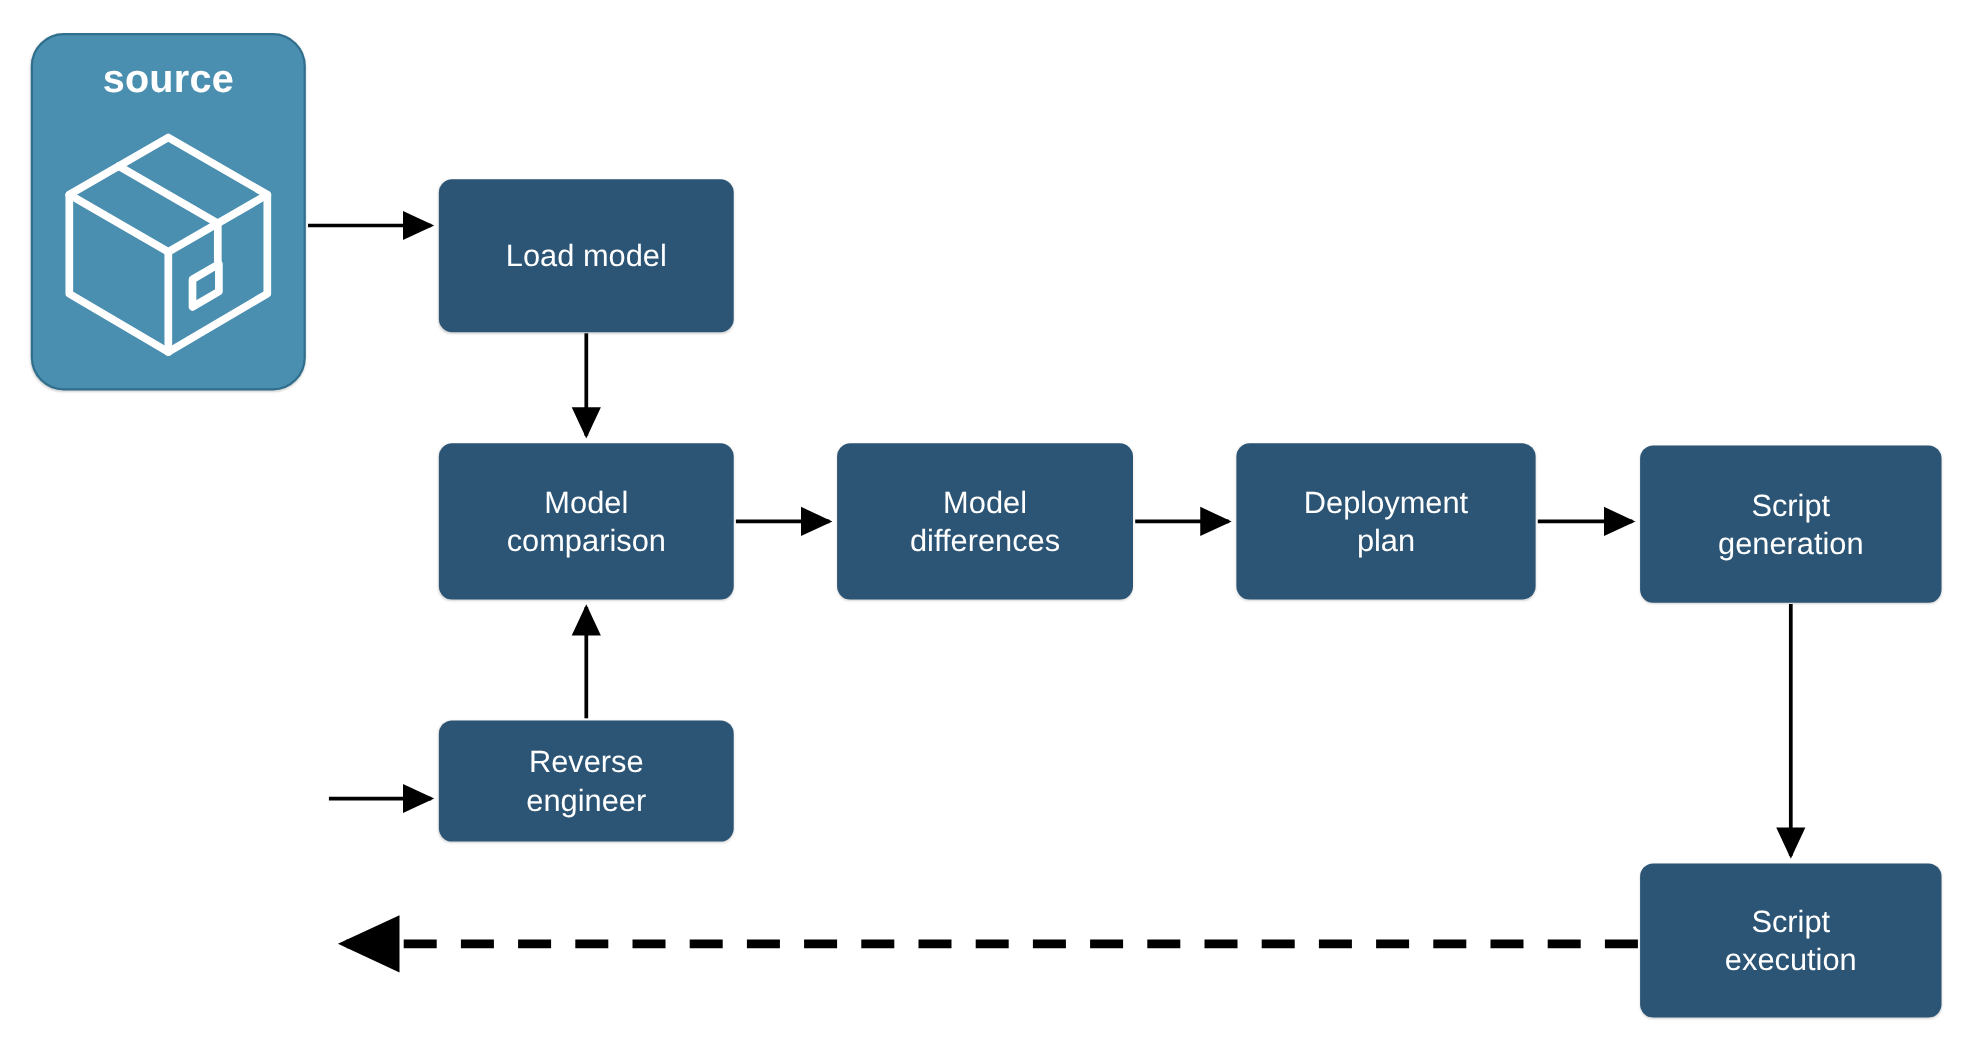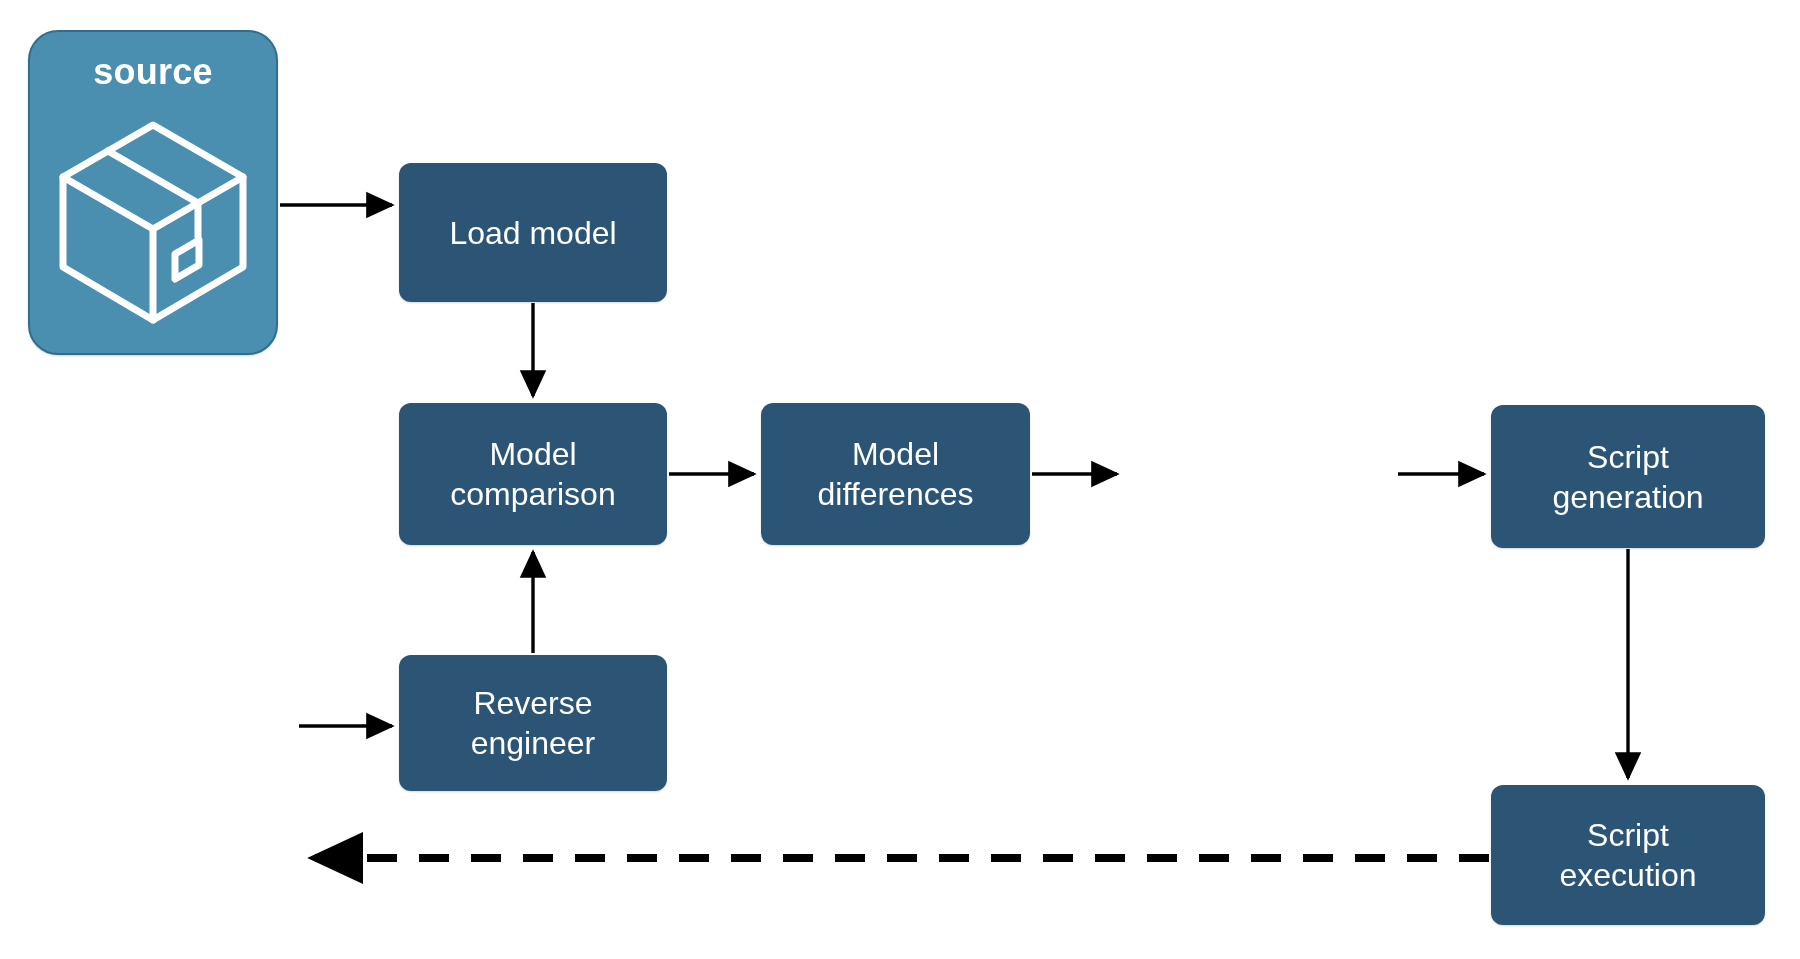--- a/index.html
+++ b/index.html
@@ -58,21 +58,21 @@
     flex: 1 1 auto;
     display: flex;
     align-items: center;
     justify-content: center;
     width: 100%;
   }
   
   .step {
     background: #2c5575;
     border-radius: 12px;
-    font-size: 32px;
+    font-size: 28px;
     line-height: 1.25;
     padding: 6px 10px;
     box-shadow: 0 1px 2px rgba(0,0,0,0.16);
   }
   .step .step-label {
     display: block;
     white-space: pre-line;
   }
 </style>
 </head>
@@ -156,27 +156,31 @@
   <div class="node step" id="node-model-comparison" style="left:399px; top:403px; width:268px; height:142px;">
     <span class="step-label">Model
 comparison</span>
   </div>
 
   <div class="node step" id="node-model-differences" style="left:761px; top:403px; width:269px; height:142px;">
     <span class="step-label">Model
 differences</span>
   </div>
 
+  <div class="node step" id="node-deployment-plan" style="left:1124px; top:403px; width:272px; height:142px;">
+    <span class="step-label">Deployment
+plan</span>
+  </div>
 
   <div class="node step" id="node-script-generation" style="left:1491px; top:405px; width:274px; height:143px;">
     <span class="step-label">Script
 generation</span>
   </div>
 
-  <div class="node step" id="node-reverse-engineer" style="left:399px; top:655px; width:268px; height:136px;">
+  <div class="node step" id="node-reverse-engineer" style="left:399px; top:655px; width:268px; height:110px;">
     <span class="step-label">Reverse
 engineer</span>
   </div>
 
   <div class="node step" id="node-script-execution" style="left:1491px; top:785px; width:274px; height:140px;">
     <span class="step-label">Script
 execution</span>
   </div>
 
 </div>

